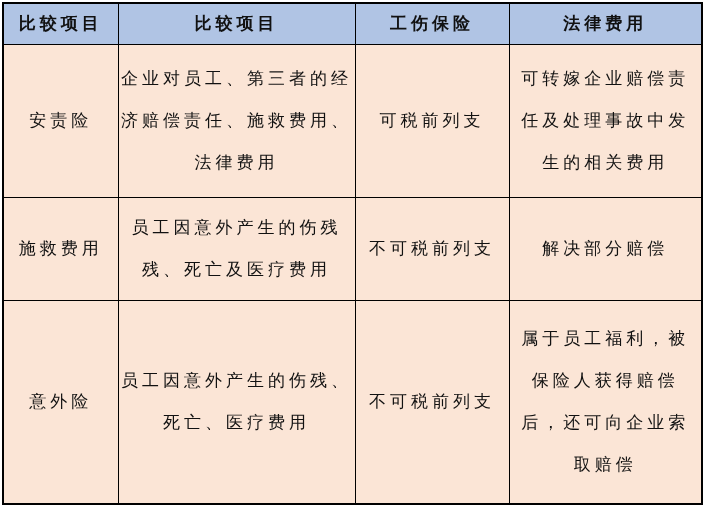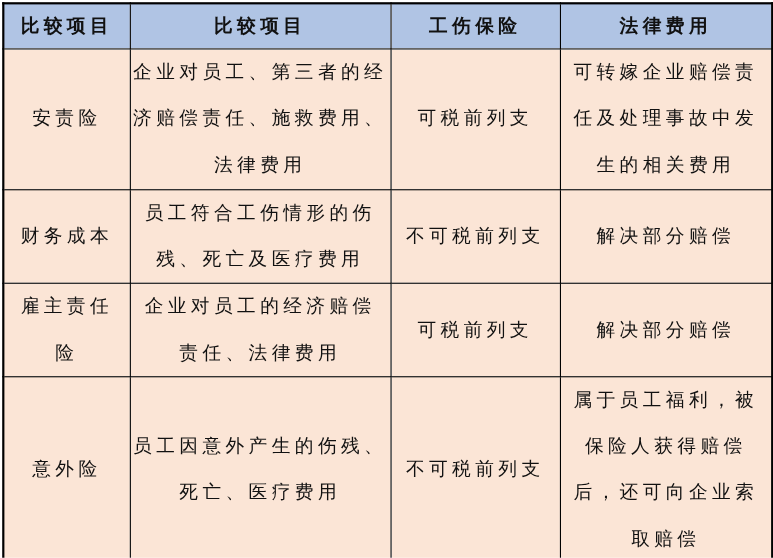--- a/index.html
+++ b/index.html
@@ -82,32 +82,24 @@
         <td>安责险</td>
         <td>企业对员工、第三者的经
 济赔偿责任、施救费用、
 法律费用</td>
         <td>可税前列支</td>
         <td>可转嫁企业赔偿责
 任及处理事故中发
 生的相关费用</td>
       </tr>
       <tr class="r-2">
-        <td>财务成本</td>
-        <td>员工符合工伤情形的伤
+        <td>施救费用</td>
+        <td>员工因意外产生的伤残
 残、死亡及医疗费用</td>
         <td>不可税前列支</td>
-        <td>解决部分赔偿</td>
-      </tr>
-      <tr class="r-3">
-        <td>雇主责任
-险</td>
-        <td>企业对员工的经济赔偿
-责任、法律费用</td>
-        <td>可税前列支</td>
         <td>解决部分赔偿</td>
       </tr>
       <tr class="r-4">
         <td>意外险</td>
         <td>员工因意外产生的伤残、
 死亡、医疗费用</td>
         <td>不可税前列支</td>
         <td>属于员工福利，被
 保险人获得赔偿
 后，还可向企业索

